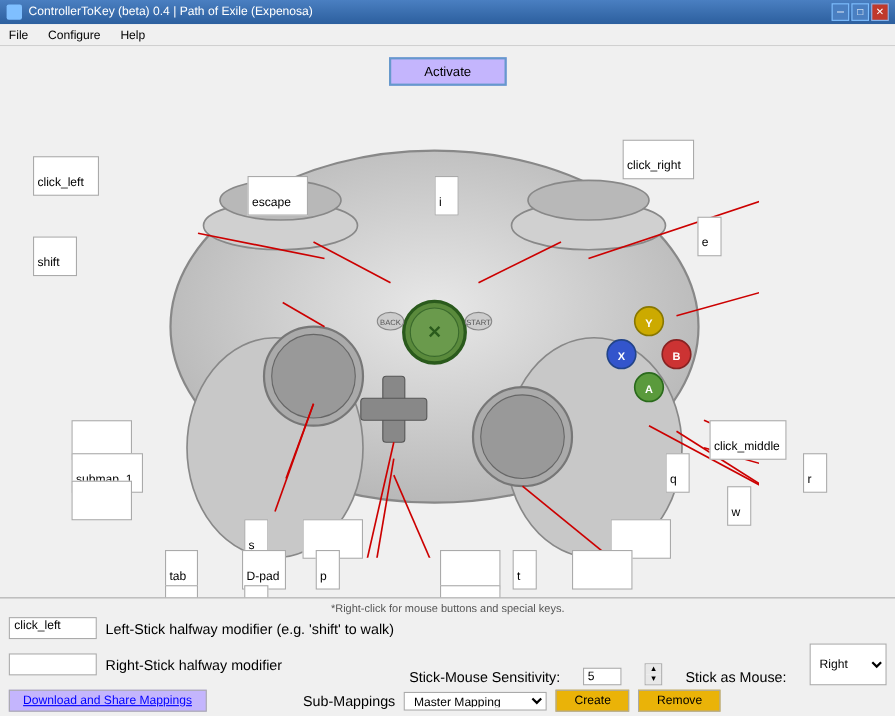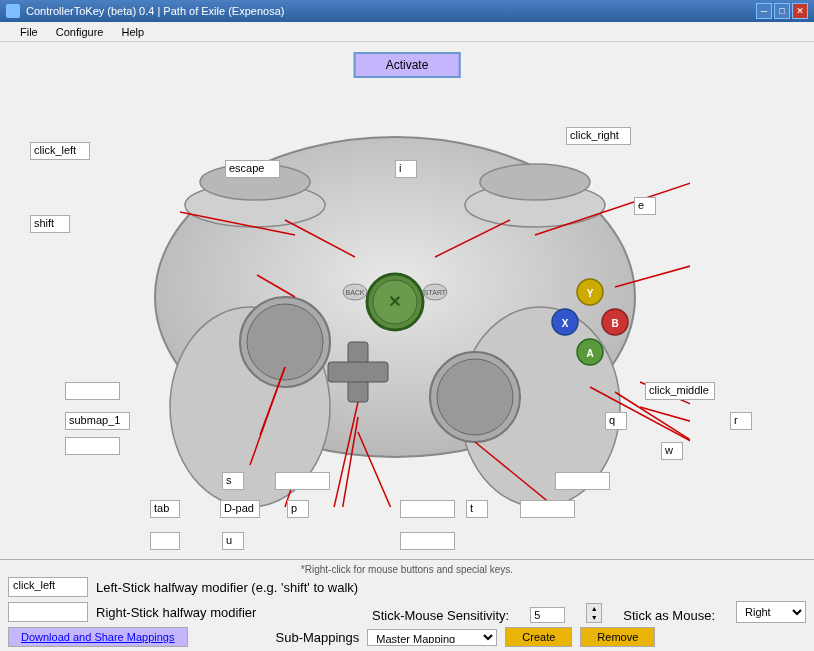--- a/index.html
+++ b/index.html
@@ -41,21 +41,21 @@
       cursor: pointer;
       display: flex; align-items: center; justify-content: center;
     }
     .title-bar-btn.close { background: #c0392b; }
     .menu-bar {
       background: #f0f0f0;
       border-bottom: 1px solid #ccc;
       height: 20px;
       display: flex;
       align-items: center;
-      padding: 0 16px;
+      padding: 0 4px;
       gap: 10px;
     }
     .menu-item {
       padding: 1px 4px;
       cursor: pointer;
       font-size: 11px;
     }
     .main-area {
       position: relative;
       background: #f0f0f0;
@@ -72,21 +72,21 @@
       border: 2px solid #6699cc;
       cursor: pointer;
       font-size: 12px;
       font-weight: normal;
     }
     
     .label-box {
       position: absolute;
       background: white;
       border: 1px solid #aaa;
-      padding: 1px 3px;
+      padding: 17px 3px;
       font-size: 11px;
       min-width: 55px;
       height: 18px;
       cursor: pointer;
     }
     
     .connector-svg {
       position: absolute;
       top: 0; left: 0;
       width: 100%;
@@ -174,21 +174,21 @@
       font-size: 7px;
       line-height: 1;
       display: flex; align-items: center; justify-content: center;
     }
     .stick-mouse-select {
       background: white;
       border: 1px solid #aaa;
       padding: 2px 4px;
       font-size: 11px;
       min-width: 70px;
-      height: 22px;
+      height: 38px;
     }
     
     .ctrl-wrap {
       position: absolute;
       top: 45px;
       left: 100px;
       width: 590px;
       height: 420px;
     }
   </style>

